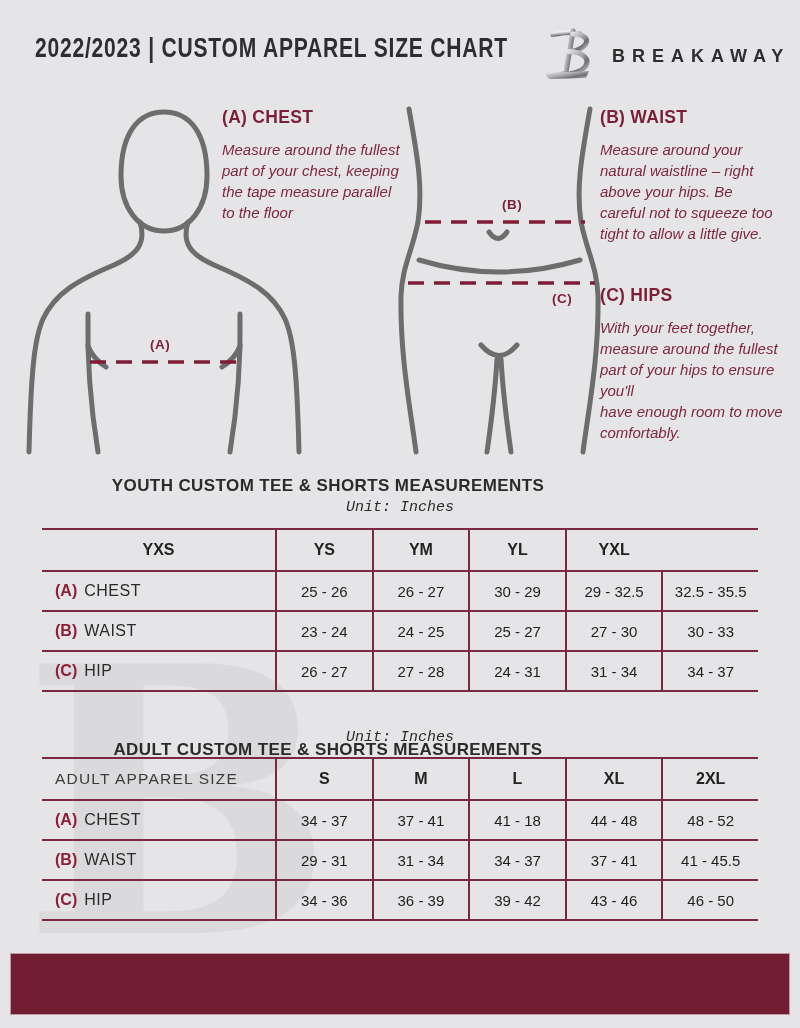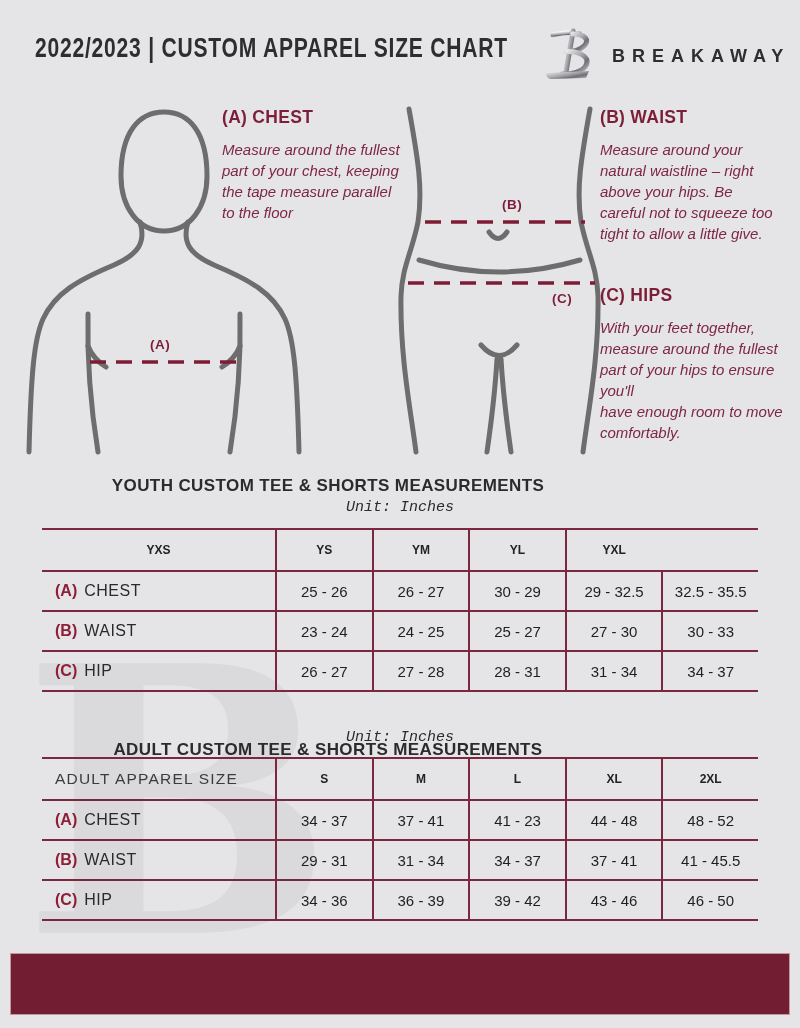--- a/index.html
+++ b/index.html
@@ -69,21 +69,21 @@
     border-top:2px solid #7c2740; height:38px;
   }
   .trow.thead { height:40px; }
   .cell {
     display:flex; align-items:center; justify-content:center;
     font-size:15px; color:#1f1f1f;
   }
   .cell:not(:first-child) { border-left:2px solid #7c2740; }
   .label-cell { justify-content:flex-start; padding-left:13px; gap:7px; }
   .thead .label-cell { font-size:15.5px; letter-spacing:1.2px; color:#3c3c3c; }
-  .thead .size-cell { font-weight:bold; font-size:12px; color:#222; }
+  .thead .size-cell { font-weight:bold; font-size:16px; color:#222; }
   .marker { font-weight:bold; color:#8d2038; font-size:16px; }
   .mname { color:#2a2a2a; font-size:16px; letter-spacing:0.5px; }
 
   
   .footer-bar {
     position:absolute; left:10px; top:953px; width:780px; height:62px; z-index:2;
     background:#731d33; border:1px solid rgba(255,255,255,0.55); box-sizing:border-box;
   }
 </style>
 </head>
@@ -189,21 +189,21 @@
       <div class="cell">27 - 30</div>
       <div class="cell">30 - 33</div>
     </div>
     <div class="trow">
       <div class="cell label-cell">
         <span class="marker">(C)</span>
         <span class="mname">HIP</span>
       </div>
       <div class="cell">26 - 27</div>
       <div class="cell">27 - 28</div>
-      <div class="cell">28 - 31</div>
+      <div class="cell">24 - 31</div>
       <div class="cell">31 - 34</div>
       <div class="cell">34 - 37</div>
     </div>
   </div>
 
   <div class="section-title" style="top:740px;">ADULT CUSTOM TEE &amp; SHORTS MEASUREMENTS</div>
   <div class="section-unit" style="top:729px;">Unit: Inches</div>
 
   <div class="size-table" style="top:757px;">
     <div class="trow thead">
@@ -214,21 +214,21 @@
       <div class="cell size-cell">XL</div>
       <div class="cell size-cell">2XL</div>
     </div>
     <div class="trow">
       <div class="cell label-cell">
         <span class="marker">(A)</span>
         <span class="mname">CHEST</span>
       </div>
       <div class="cell">34 - 37</div>
       <div class="cell">37 - 41</div>
-      <div class="cell">41 - 23</div>
+      <div class="cell">41 - 18</div>
       <div class="cell">44 - 48</div>
       <div class="cell">48 - 52</div>
     </div>
     <div class="trow">
       <div class="cell label-cell">
         <span class="marker">(B)</span>
         <span class="mname">WAIST</span>
       </div>
       <div class="cell">29 - 31</div>
       <div class="cell">31 - 34</div>

